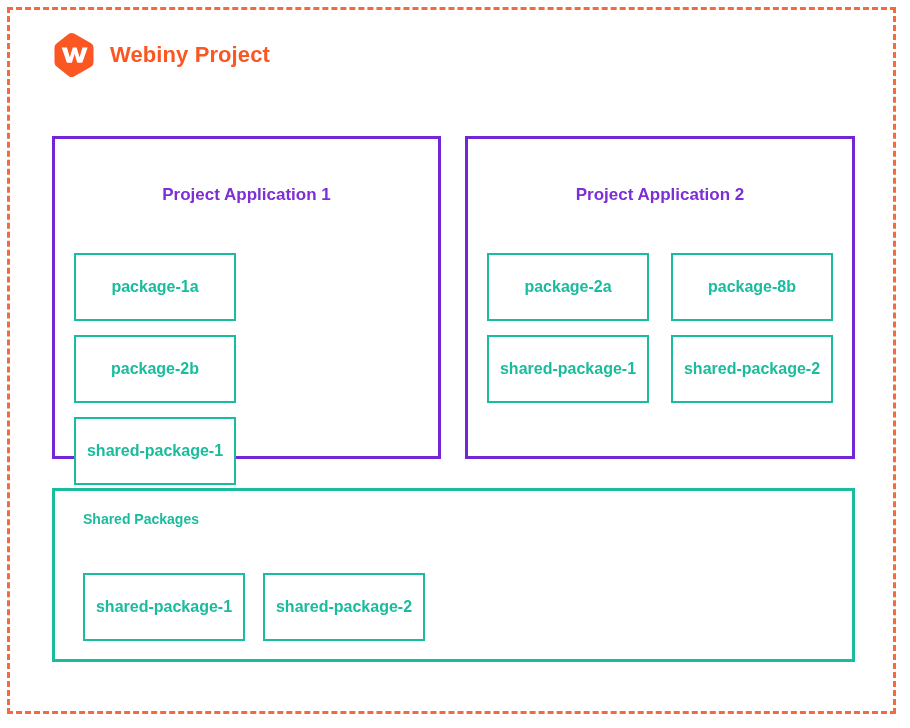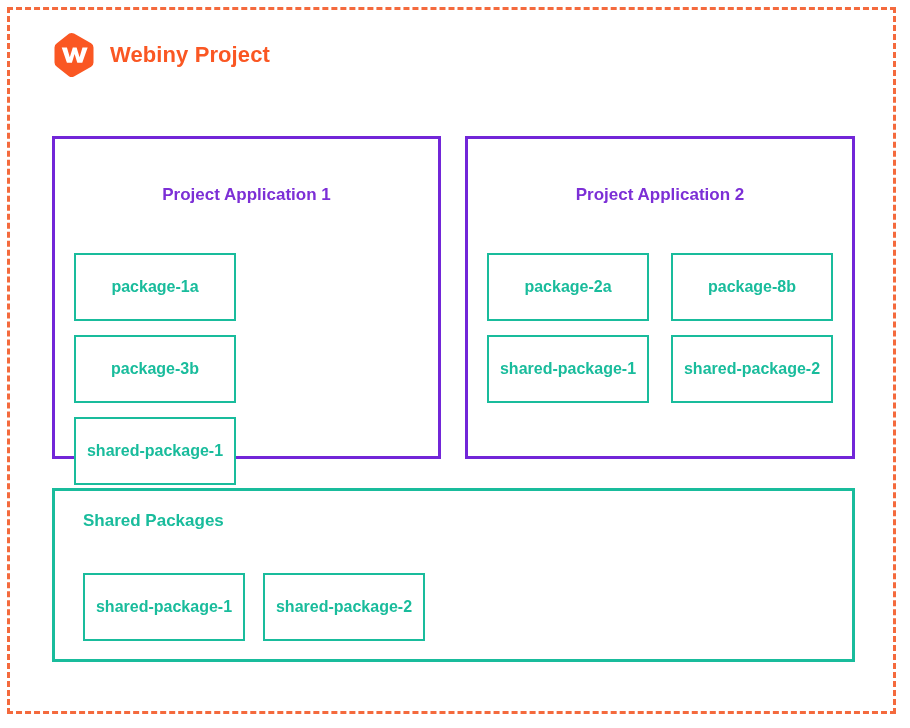--- a/index.html
+++ b/index.html
@@ -117,21 +117,21 @@
     width: 803px;
     height: 174px;
     box-sizing: border-box;
     border: 3px solid #19bc9c;
     background: #ffffff;
   }
   .shared-title {
     position: absolute;
     left: 28px;
     top: 20px;
-    font-size: 17px;
+    font-size: 14px;
     font-weight: bold;
     color: #19bc9c;
     white-space: nowrap;
   }
   .shared-grid {
     position: absolute;
     left: 28px;
     top: 82px;
     display: flex;
     gap: 18px;
@@ -158,21 +158,21 @@
     <span class="project-title">Webiny Project</span>
   </div>
 
   <div class="app-box" id="app-box-0">
     <div class="app-title">Project Application 1</div>
     <div class="pkg-grid">
       <div class="pkg">
         <span class="pkg-label">package-1a</span>
       </div>
       <div class="pkg">
-        <span class="pkg-label">package-3b</span>
+        <span class="pkg-label">package-2b</span>
       </div>
       <div class="pkg">
         <span class="pkg-label">shared-package-1</span>
       </div>
     </div>
   </div>
 
   <div class="app-box" id="app-box-1">
     <div class="app-title">Project Application 2</div>
     <div class="pkg-grid">

